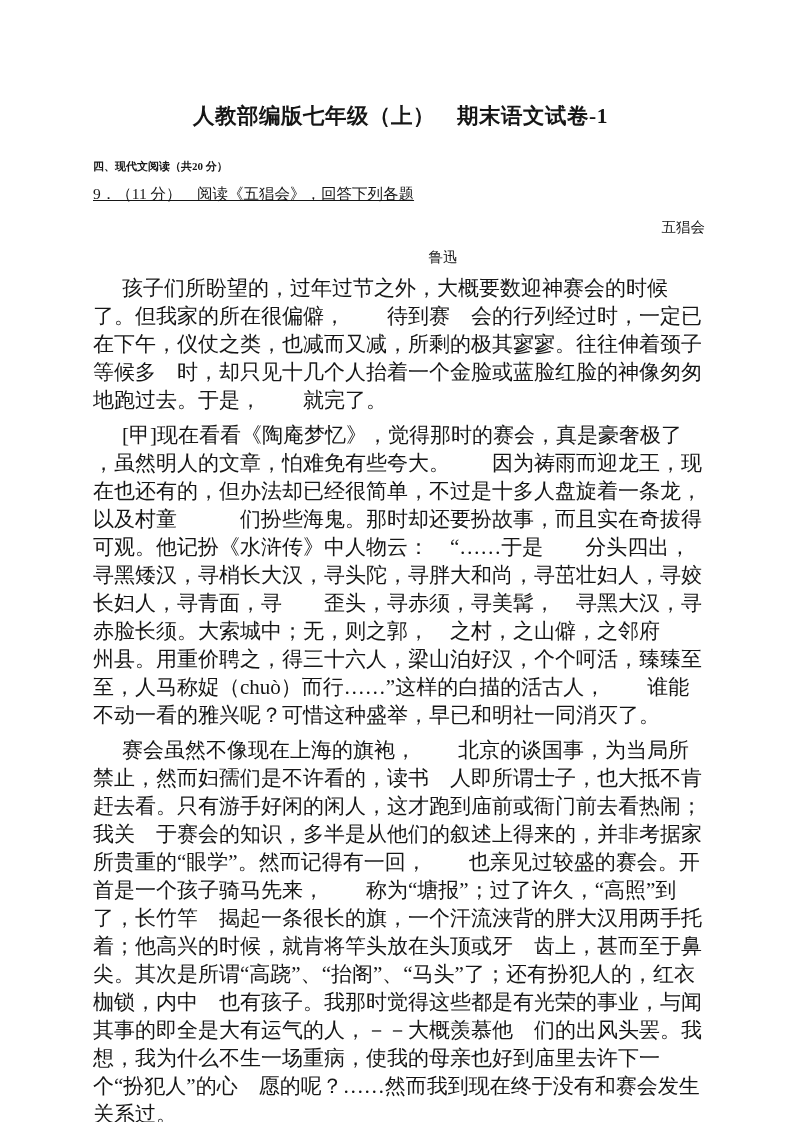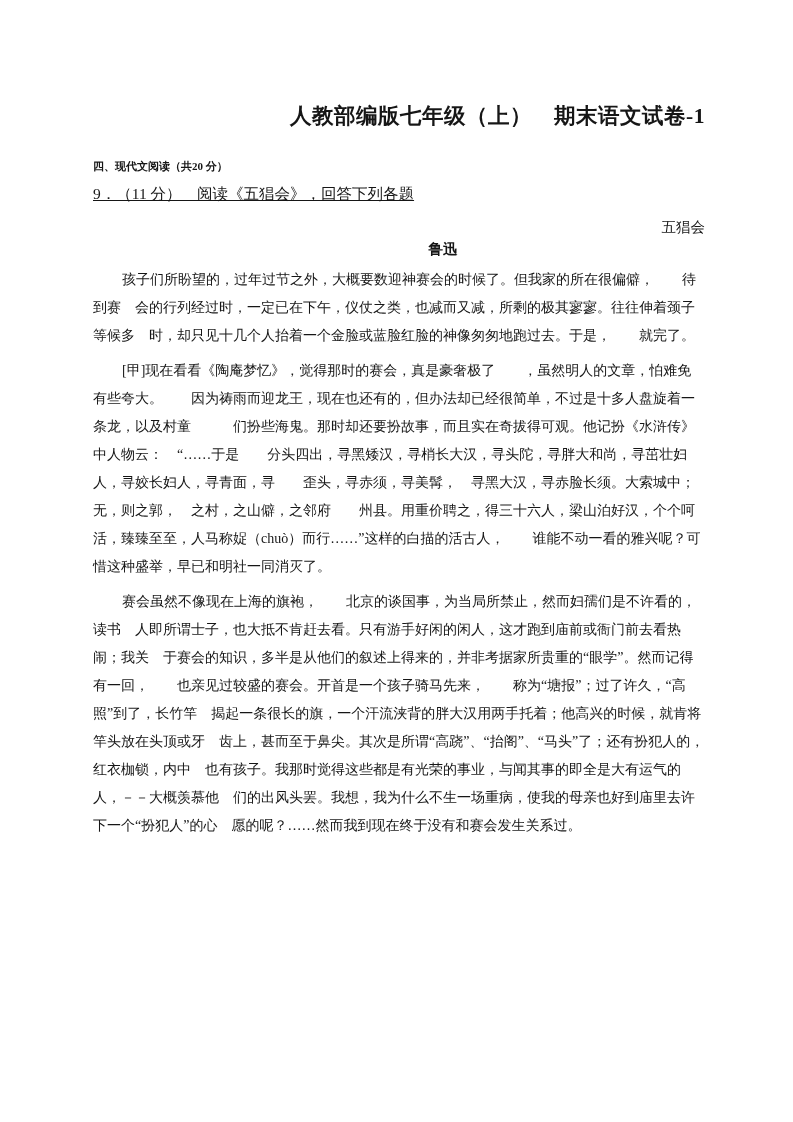--- a/index.html
+++ b/index.html
@@ -14,21 +14,21 @@
     box-sizing: border-box;
     background: #ffffff;
     padding: 101px 88px 0 93px;
     color: #161616;
     font-family: "Liberation Serif", "DejaVu Serif", serif;
     overflow: hidden;
   }
   .doc-title {
     font-size: 21.5px;
     font-weight: 700;
-    text-align: right;
+    text-align: left;
     margin: 0 0 0 100px;
     letter-spacing: 0.5px;
     white-space: nowrap;
   }
   .section-heading {
     font-size: 11px;
     font-weight: 700;
     margin: 29px 0 0 0;
   }
   .question-line {
@@ -37,28 +37,27 @@
     text-decoration: underline;
   }
   .passage-title {
     font-size: 14.5px;
     text-align: right;
     margin: 13px 0 0 88px;
   }
   .passage-author {
     font-size: 14.5px;
     text-align: center;
-    margin: 3px 0 0 88px;
-    font-weight: bold;
+    margin: 11px 0 0 88px;
   }
   .passage-body {
     margin: 0;
   }
   .para {
-    font-size: 14px;
+    font-size: 21px;
     text-align: left;
     text-indent: 29px;
     margin: 0;
     word-break: break-all;
     overflow-wrap: anywhere;
   }
   .para.wide {
     line-height: 28px;
     margin-top: 7px;
   }

